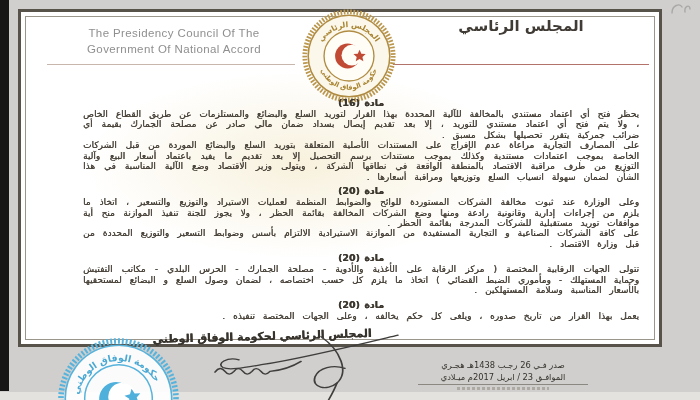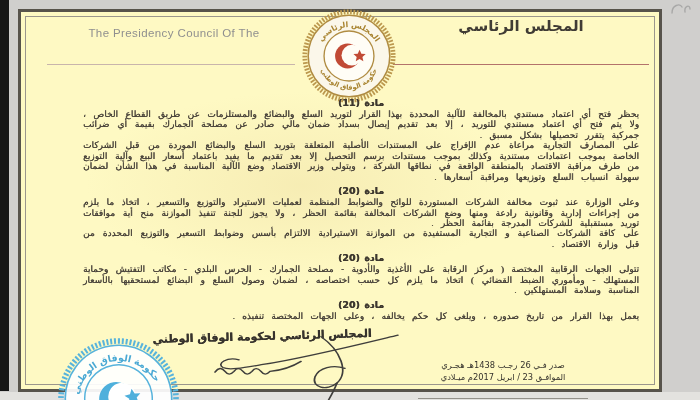--- a/index.html
+++ b/index.html
@@ -3,66 +3,67 @@
 <meta charset="utf-8">
 <style>
   html,body{margin:0;padding:0;}
   body{
     width:700px;height:400px;overflow:hidden;position:relative;
     background:#d0cfcd;font-family:"DejaVu Sans",sans-serif;
   }
   .scan-strip{position:absolute;left:0;top:0;width:9px;height:391px;background:#161616;}
   .below-strip{position:absolute;left:0;top:392px;width:700px;height:8px;background:#e3e2df;}
   .page{
-    position:absolute;left:18px;top:9px;width:644px;height:383px;
-    box-sizing:border-box;background:#fef9c3;border:3px solid #57534b;
+    position:absolute;left:18px;top:9px;width:644px;height:338px;
+    box-sizing:border-box;background:#ffffff;border:3px solid #57534b;
   }
   .page-inner{position:absolute;inset:4px;border:1px solid #9b968c;pointer-events:none;}
   .tint{position:absolute;inset:0;pointer-events:none;
     background:radial-gradient(ellipse 300px 130px at 44% 46%,rgba(231,211,148,0.32),rgba(231,211,148,0) 72%);}
   .eng-title{position:absolute;left:24px;top:14px;width:258px;text-align:center;
     color:#8f8f8f;font-size:11.5px;line-height:1.35;letter-spacing:.4px;
     font-family:"Liberation Sans",sans-serif;}
   .eng-rule{position:absolute;left:26px;top:52px;width:248px;height:1px;background:#c8b5ac;}
   .ar-title{position:absolute;left:372px;top:3px;width:256px;text-align:center;direction:rtl;
     color:#403c35;font-weight:bold;font-size:15px;line-height:1.5;}
   .ar-rule{position:absolute;left:372px;top:52px;width:256px;height:1px;background:#b3736b;}
   .gold-seal{position:absolute;left:280px;top:-4px;width:96px;height:96px;}
   .articles{position:absolute;left:62px;top:82px;width:556px;direction:rtl;
     color:#4a443b;font-size:9px;line-height:1.16;word-spacing:5px;letter-spacing:.2px;
     text-shadow:.3px 0 0 currentColor;}
   .article-heading{text-align:center;font-weight:bold;font-size:9.5px;color:#3d382f;
     margin:3px 0 1px;word-spacing:1px;}
-  .article-text{margin:0;text-align:justify;text-align-last:right;font-family:Liberation Serif, serif;}
+  .article-text{margin:0;text-align:justify;text-align-last:right;}
   .sig-title{position:absolute;left:127px;top:318px;width:228px;text-align:center;direction:rtl;
     font-weight:bold;font-size:11px;color:#37332d;transform:rotate(-1.6deg);
     text-shadow:.3px 0 0 currentColor;}
   .signature{position:absolute;left:132px;top:320px;width:250px;height:85px;overflow:visible;}
   .stamp{position:absolute;left:35px;top:324px;width:125px;height:125px;transform:rotate(-9deg);}
   .date-block{position:absolute;left:397px;top:347px;width:170px;direction:rtl;text-align:center;
     color:#35322c;font-size:8.3px;line-height:1.45;}
   .date-line{display:block;}
-  .date-line.u{border-bottom:1px solid rgba(70,65,55,.5);padding-bottom:15px;}
+  .date-line.u{border-bottom:1px solid rgba(70,65,55,.5);padding-bottom:1px;}
   .fineprint{height:3px;width:92px;margin:2px auto 0;opacity:.65;
     background:repeating-linear-gradient(90deg,#9a968c 0 3px,transparent 3px 5px);}
   .corner-mark{position:absolute;left:670px;top:1px;width:22px;height:14px;opacity:.75;}
 </style>
 </head>
 <body>
 
 <div>
   <div class="scan-strip"></div>
   <div class="below-strip"></div>
 
   <div class="page">
     <div class="page-inner"></div>
     <div class="tint"></div>
 
     <div class="eng-title">
       <div>The Presidency Council Of The</div>
+      <div>Government Of National Accord</div>
     </div>
     <div class="eng-rule"></div>
 
     <div class="ar-title">
       <div>المجلس الرئاسي</div>
     </div>
     <div class="ar-rule"></div>
 
     <div class="gold-seal">
       <svg viewBox="0 0 100 100" width="96" height="96">
@@ -80,21 +81,21 @@
         <g>
           <circle cx="48.5" cy="50" r="13" fill="#c14a35"></circle>
           <circle cx="53" cy="49.2" r="10.8" fill="#fffdf6"></circle>
           <path d="M61,43.5 l1.9,4.1 4.5,.4 -3.4,3 .95,4.4 -3.95,-2.3 -3.95,2.3 .95,-4.4 -3.4,-3 4.5,-.4 z" fill="#c14a35"></path>
         </g>
       </svg>
     </div>
 
     <div class="articles">
       <section>
-        <div class="article-heading">مادة (11)</div>
+        <div class="article-heading">مادة (16)</div>
         <p class="article-text">يحظر فتح أي اعتماد مستندي بالمخالفة للآلية المحددة بهذا القرار لتوريد السلع والبضائع والمستلزمات عن طريق القطاع الخاص ، ولا يتم فتح أي اعتماد مستندي للتوريد ، إلا بعد تقديم إيصال بسداد ضمان مالي صادر عن مصلحة الجمارك بقيمة أي ضرائب جمركية يتقرر تحصيلها بشكل مسبق .</p>
       </section>
       <section>
         <p class="article-text">على المصارف التجارية مراعاة عدم الإفراج على المستندات الأصلية المتعلقة بتوريد السلع والبضائع الموردة من قبل الشركات الخاصة بموجب اعتمادات مستندية وكذلك بموجب مستندات برسم التحصيل إلا بعد تقديم ما يفيد باعتماد أسعار البيع وآلية التوزيع من طرف مراقبة الاقتصاد بالمنطقة الواقعة في نطاقها الشركة ، ويتولى وزير الاقتصاد وضع الآلية المناسبة في هذا الشأن لضمان سهولة انسياب السلع وتوزيعها ومراقبة أسعارها .</p>
       </section>
       <section>
         <div class="article-heading">مادة (20)</div>
         <p class="article-text">وعلى الوزارة عند ثبوت مخالفة الشركات المستوردة للوائح والضوابط المنظمة لعمليات الاستيراد والتوزيع والتسعير ، اتخاذ ما يلزم من إجراءات إدارية وقانونية رادعة ومنها وضع الشركات المخالفة بقائمة الحظر ، ولا يجوز للجنة تنفيذ الموازنة منح أية موافقات توريد مستقبلية للشركات المدرجة بقائمة الحظر .</p>
         <p class="article-text">على كافة الشركات الصناعية و التجارية المستفيدة من الموازنة الاستيرادية الالتزام بأسس وضوابط التسعير والتوزيع المحددة من قبل وزارة الاقتصاد .</p>
       </section>

